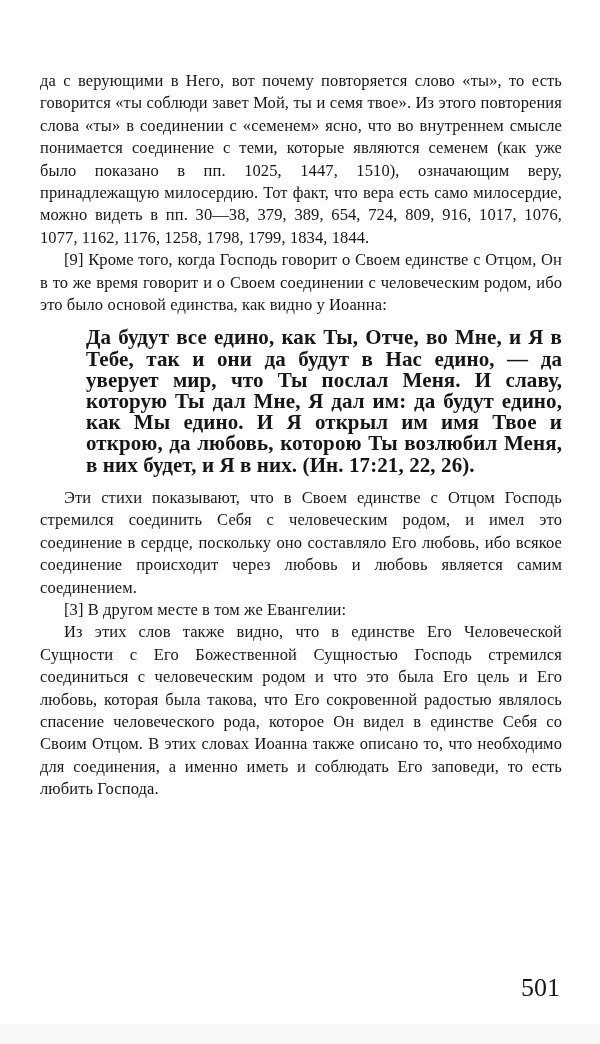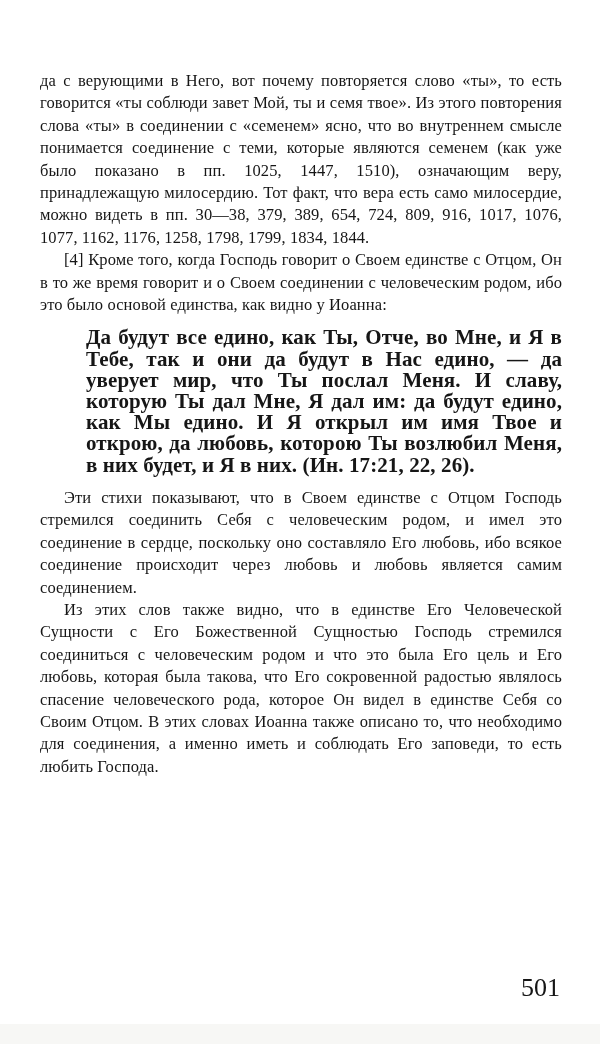--- a/index.html
+++ b/index.html
@@ -53,19 +53,20 @@
     color: #161616;
     margin-top: 43px;
   }
 </style>
 </head>
 <body>
 
 <div class="page">
   <div class="text-column">
     <p class="body-par">да с верующими в Него, вот почему повторяется слово «ты», то есть говорится «ты соблюди завет Мой, ты и семя твое». Из этого повторения слова «ты» в соединении с «семенем» ясно, что во внутреннем смысле понимается соединение с теми, которые являются семенем (как уже было показано в пп. 1025, 1447, 1510), означающим веру, принадлежащую милосердию. Тот факт, что вера есть само милосердие, можно видеть в пп. 30—38, 379, 389, 654, 724, 809, 916, 1017, 1076, 1077, 1162, 1176, 1258, 1798, 1799, 1834, 1844.</p>
-    <p class="body-par indent">[4] Кроме того, когда Господь говорит о Своем единстве с Отцом, Он в то же время говорит и о Своем соединении с человеческим родом, ибо это было основой единства, как видно у Иоанна:</p>
+    <p class="body-par indent">[9] Кроме того, когда Господь говорит о Своем единстве с Отцом, Он в то же время говорит и о Своем соединении с человеческим родом, ибо это было основой единства, как видно у Иоанна:</p>
     <p class="quote">Да будут все едино, как Ты, Отче, во Мне, и Я в Тебе, так и они да будут в Нас едино, — да уверует мир, что Ты послал Меня. И славу, которую Ты дал Мне, Я дал им: да будут едино, как Мы едино. И Я открыл им имя Твое и открою, да любовь, которою Ты возлюбил Меня, в них будет, и Я в них. (Ин. 17:21, 22, 26).</p>
     <p class="body-par indent">Эти стихи показывают, что в Своем единстве с Отцом Господь стремился соединить Себя с человеческим родом, и имел это соединение в сердце, поскольку оно составляло Его любовь, ибо всякое соединение происходит через любовь и любовь является самим соединением.</p>
+    <p class="body-par indent">[3] В другом месте в том же Евангелии:</p>
     <p class="body-par indent">Из этих слов также видно, что в единстве Его Человеческой Сущности с Его Божественной Сущностью Господь стремился соединиться с человеческим родом и что это была Его цель и Его любовь, которая была такова, что Его сокровенной радостью являлось спасение человеческого рода, которое Он видел в единстве Себя со Своим Отцом. В этих словах Иоанна также описано то, что необходимо для соединения, а именно иметь и соблюдать Его заповеди, то есть любить Господа.</p>
   </div>
   <div class="page-number">501</div>
 </div>
 
 </body></html>

